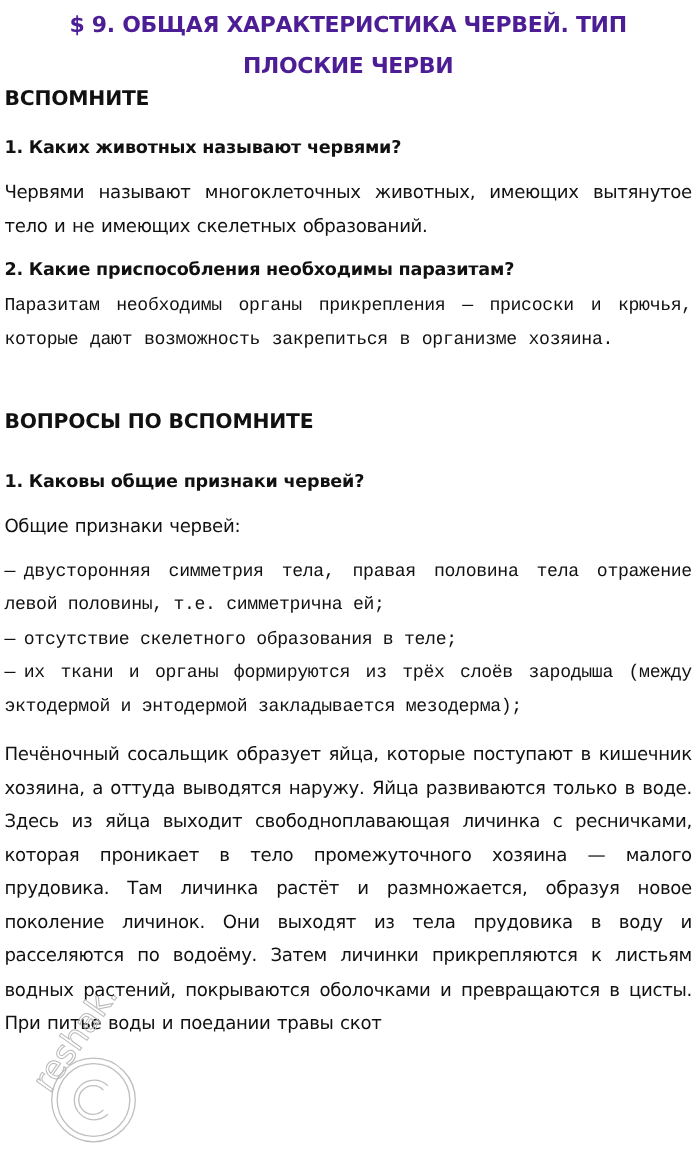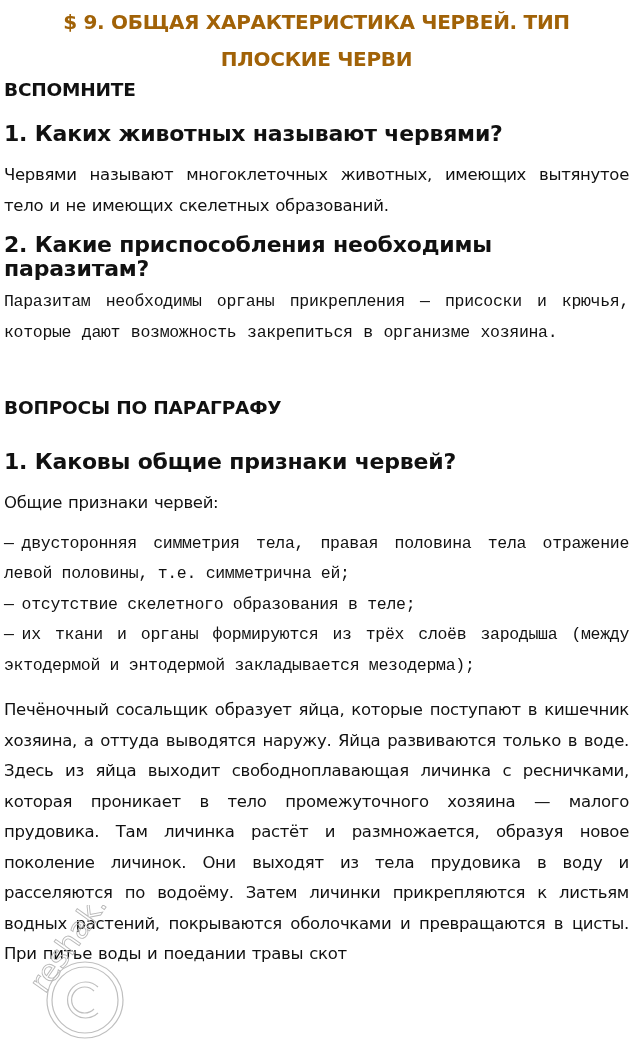--- a/index.html
+++ b/index.html
@@ -23,32 +23,32 @@
   }
   .title {
     font-family: "DejaVu Sans", sans-serif;
     font-weight: bold;
     font-size: 20px;
     line-height: 37px;
     text-align: center;
     margin: 0;
     padding-top: 4px;
     letter-spacing: -0.3px;
-    color: #a16207;
+    color: #4c1d95;
   }
   .section-heading {
     font-weight: bold;
     font-size: 18.5px;
     line-height: 24px;
     margin: 0;
     letter-spacing: -0.2px;
   }
   .question {
     font-weight: bold;
-    font-size: 22px;
+    font-size: 16px;
     line-height: 24px;
     margin: 0;
     letter-spacing: -0.2px;
   }
   .answer {
     font-size: 16.5px;
     line-height: 30.5px;
     margin: 0;
     text-align: justify;
     letter-spacing: -0.3px;
@@ -88,21 +88,21 @@
   <h1 class="title" style="padding-left:18px;padding-right:18px;">$ 9. ОБЩАЯ ХАРАКТЕРИСТИКА ЧЕРВЕЙ. ТИП ПЛОСКИЕ ЧЕРВИ</h1>
 
   <h2 class="section-heading" style="margin-top:0;">ВСПОМНИТЕ</h2>
 
   <h3 class="question" style="margin-top:20px;">1. Каких животных называют червями?</h3>
   <p class="answer" style="margin-top:14px;">Червями называют многоклеточных животных, имеющих вытянутое тело и не имеющих скелетных образований.</p>
 
   <h3 class="question" style="margin-top:12px;">2. Какие приспособления необходимы паразитам?</h3>
   <p class="answer" style="margin-top:6px;font-family:Liberation Mono, monospace;">Паразитам необходимы органы прикрепления — присоски и крючья, которые дают возможность закрепиться в организме хозяина.</p>
 
-  <h2 class="section-heading" style="margin-top:48px;">ВОПРОСЫ ПО ПАРАГРАФУ</h2>
+  <h2 class="section-heading" style="margin-top:48px;">ВОПРОСЫ ПО ВСПОМНИТЕ</h2>
 
   <h3 class="question" style="margin-top:30px;">1. Каковы общие признаки червей?</h3>
   <p class="answer" style="margin-top:14px;">Общие признаки червей:</p>
 
   <ul class="list" style="margin-top:10px;">
     <li class="list-item">
       <span class="dash">—</span><span>двусторонняя симметрия тела, правая половина тела отражение левой половины, т.е. симметрична ей;</span>
     </li>
     <li class="list-item">
       <span class="dash">—</span><span>отсутствие скелетного образования в теле;</span>

